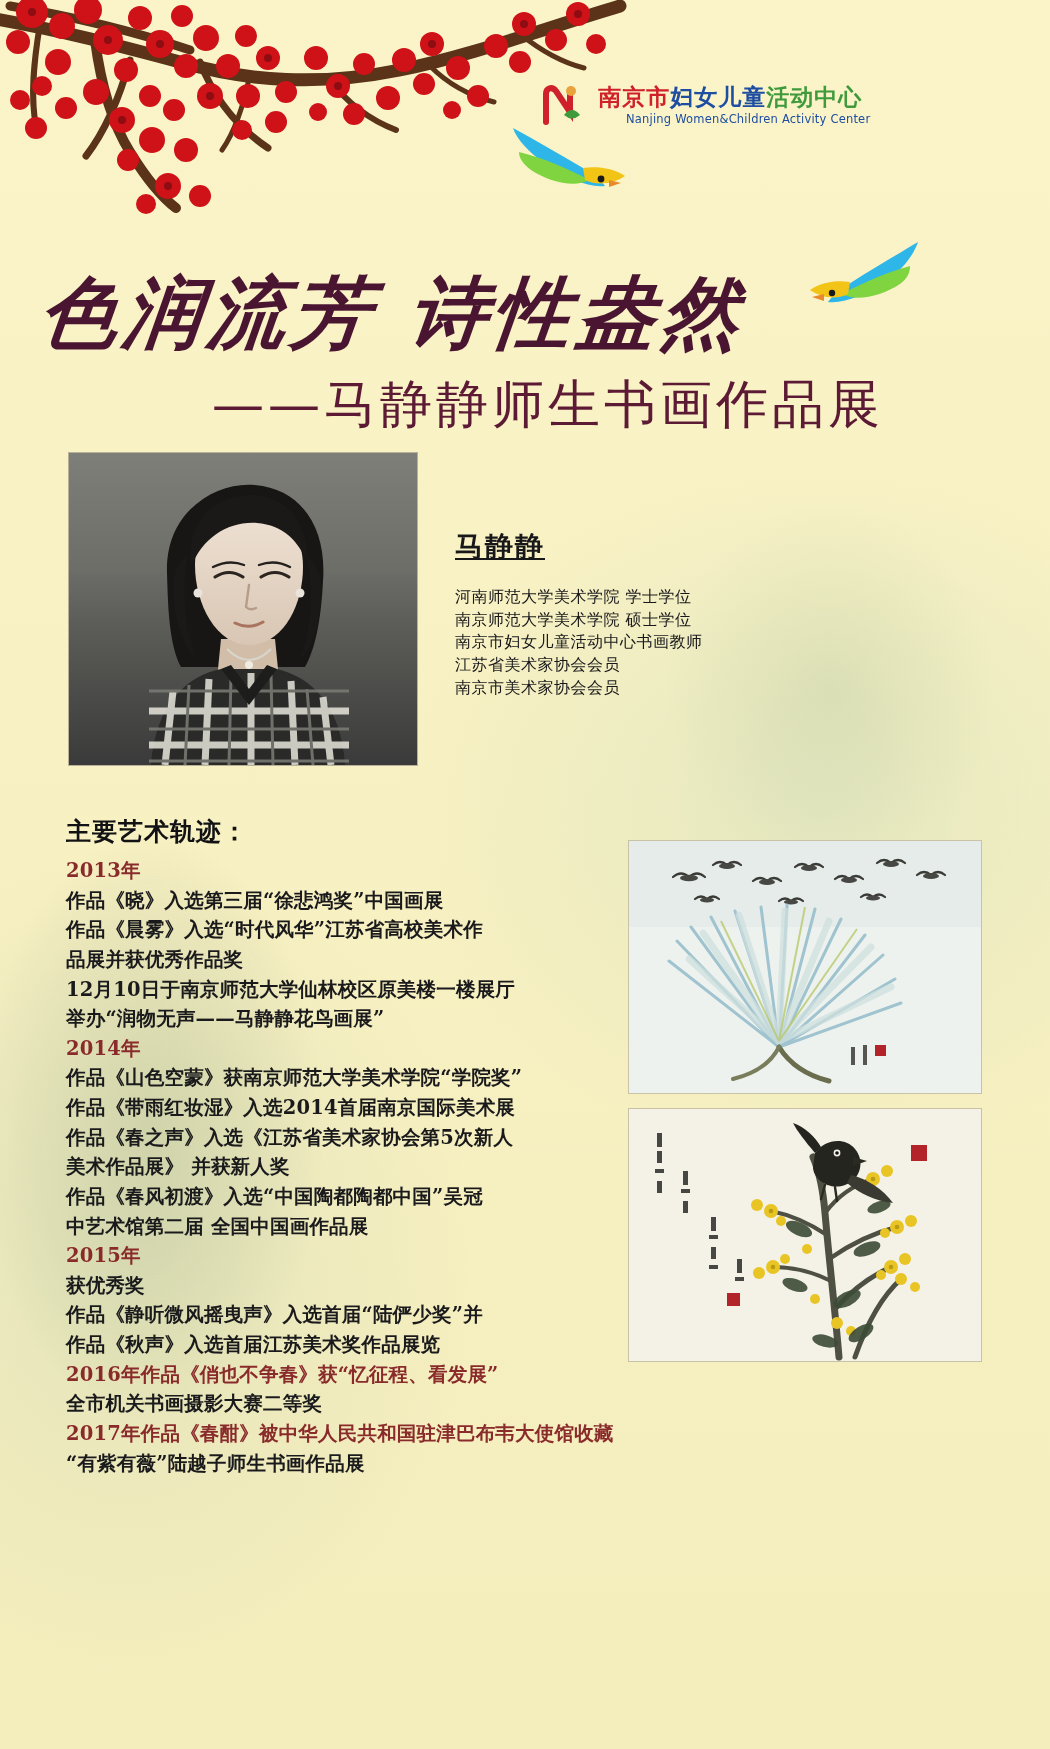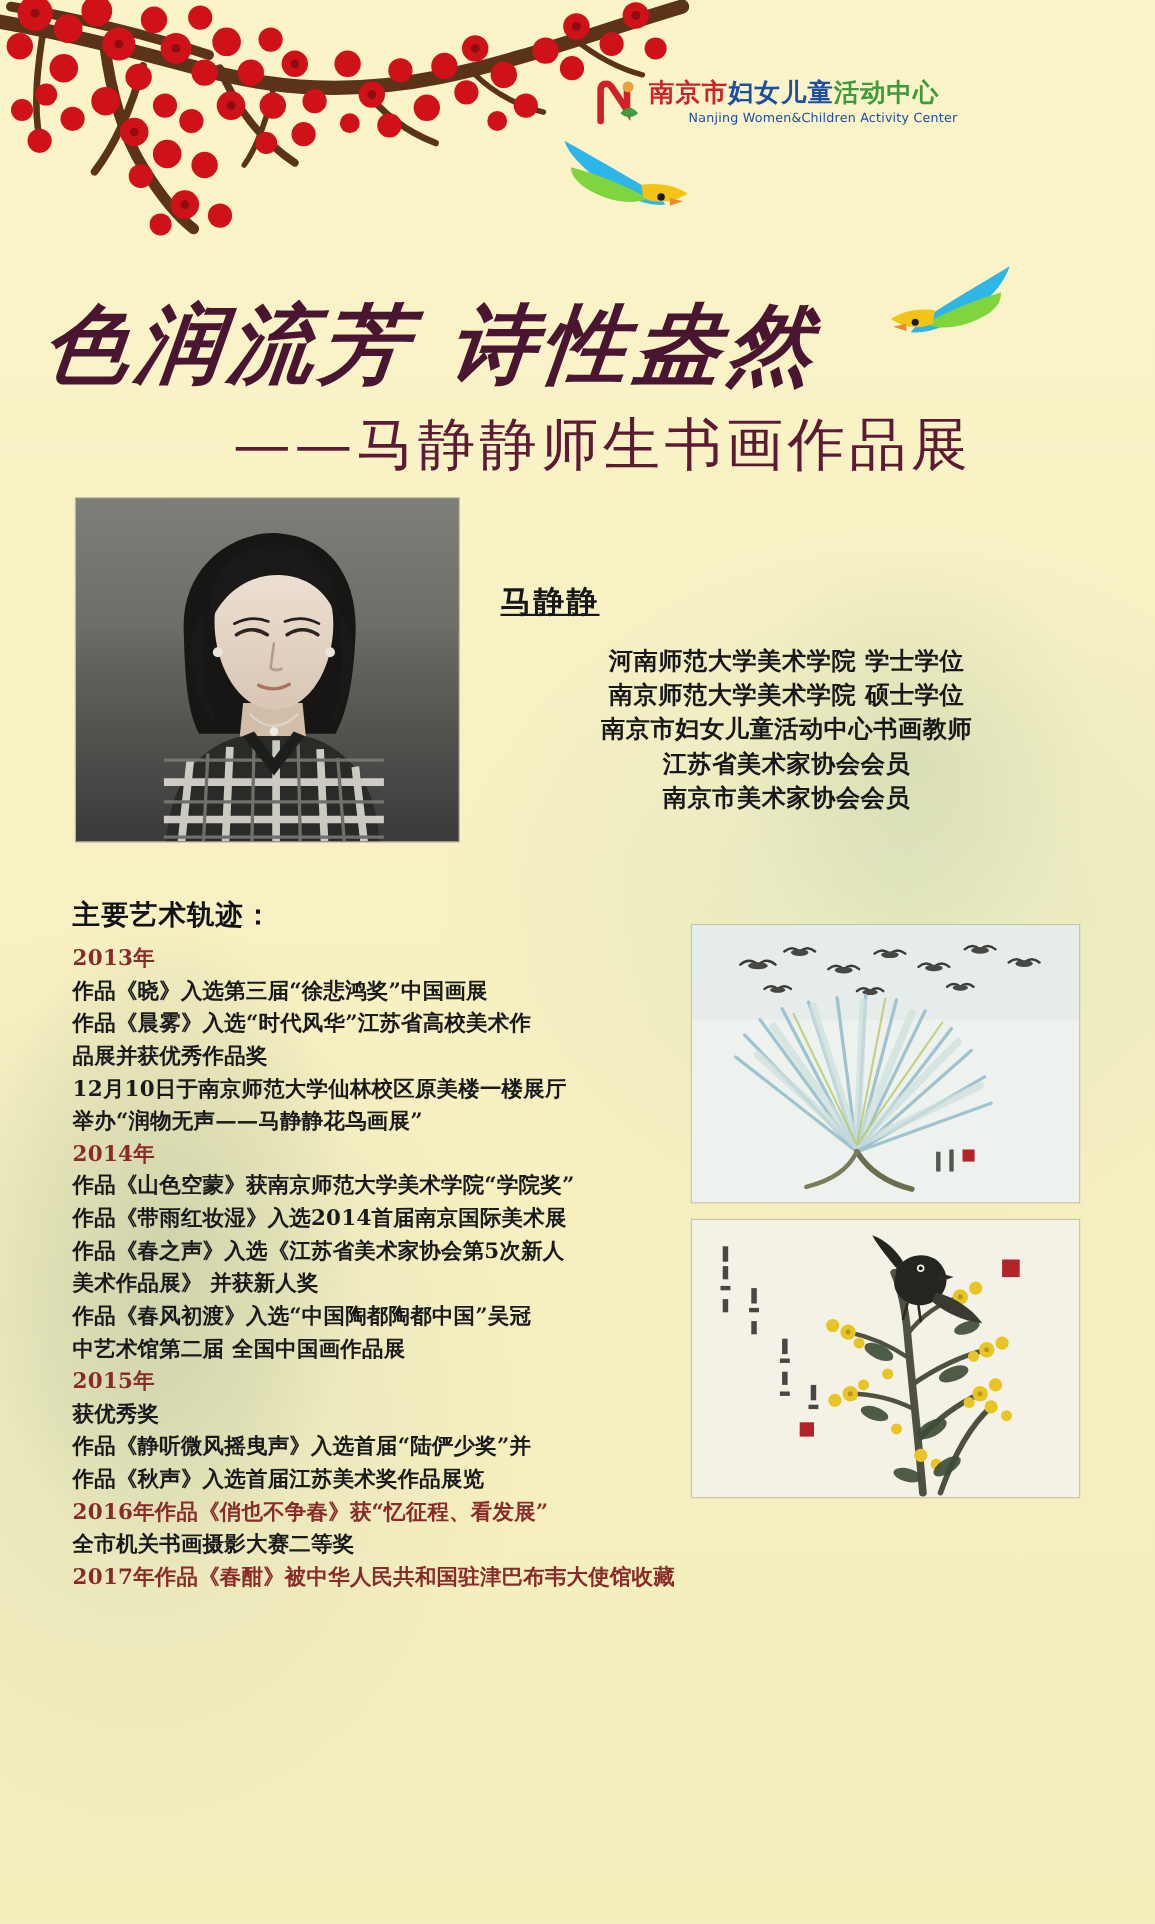--- a/index.html
+++ b/index.html
@@ -48,25 +48,26 @@
     left: 0;
     top: 0;
     width: 660px;
     height: 260px;
   }
 
   
   .logo {
     position: absolute;
     left: 540px;
-    top: 62px;
+    top: 74px;
     width: 360px;
     height: 62px;
     display: flex;
     align-items: center;
+    text-align: center;
   }
   .logo-mark {
     width: 44px;
     height: 46px;
     margin-right: 6px;
     flex: none;
   }
   .logo-text {
     display: flex;
     flex-direction: column;
@@ -147,26 +148,25 @@
     color: #18181a;
     letter-spacing: 2px;
     text-decoration: underline;
   }
   .bio-lines {
     position: absolute;
     left: 455px;
     top: 586px;
     width: 520px;
     font-family: "DejaVu Serif", serif;
-    font-size: 22px;
-    font-weight: bold;
+    font-size: 16px;
+    font-weight: normal;
     color: #18181a;
     line-height: 1.42;
     letter-spacing: 0.5px;
-    text-align: center;
   }
   .bio-lines div { white-space: nowrap; }
 
   
   .body-heading {
     position: absolute;
     left: 66px;
     top: 815px;
     font-family: "DejaVu Serif", serif;
     font-size: 25px;
@@ -431,20 +431,21 @@
     <div class="ln">美术作品展》  并获新人奖</div>
     <div class="ln">作品《春风初渡》入选“中国陶都陶都中国”吴冠</div>
     <div class="ln">中艺术馆第二届 全国中国画作品展</div>
     <div class="ln year">2015年</div>
     <div class="ln">获优秀奖</div>
     <div class="ln">作品《静听微风摇曳声》入选首届“陆俨少奖”并</div>
     <div class="ln">作品《秋声》入选首届江苏美术奖作品展览</div>
     <div class="ln year">2016年作品《俏也不争春》获“忆征程、看发展”</div>
     <div class="ln">全市机关书画摄影大赛二等奖</div>
     <div class="ln year">2017年作品《春酣》被中华人民共和国驻津巴布韦大使馆收藏</div>
+    <div class="ln">“有紫有薇”陆越子师生书画作品展</div>
   </div>
 
   <div class="art1">
     <svg viewBox="0 0 352 252" width="352" height="252">
       <rect width="352" height="252" fill="#eef2ee"></rect>
       <rect y="0" width="352" height="86" fill="#e6ece9"></rect>
 
       <g fill="none" stroke="#3a3a36" stroke-width="2.2" stroke-linecap="round">
         <path d="M44,36 q8,-7 16,0 M60,36 q8,-7 16,0"></path>
         <path d="M84,24 q7,-6 14,0 M98,24 q7,-6 14,0"></path>

